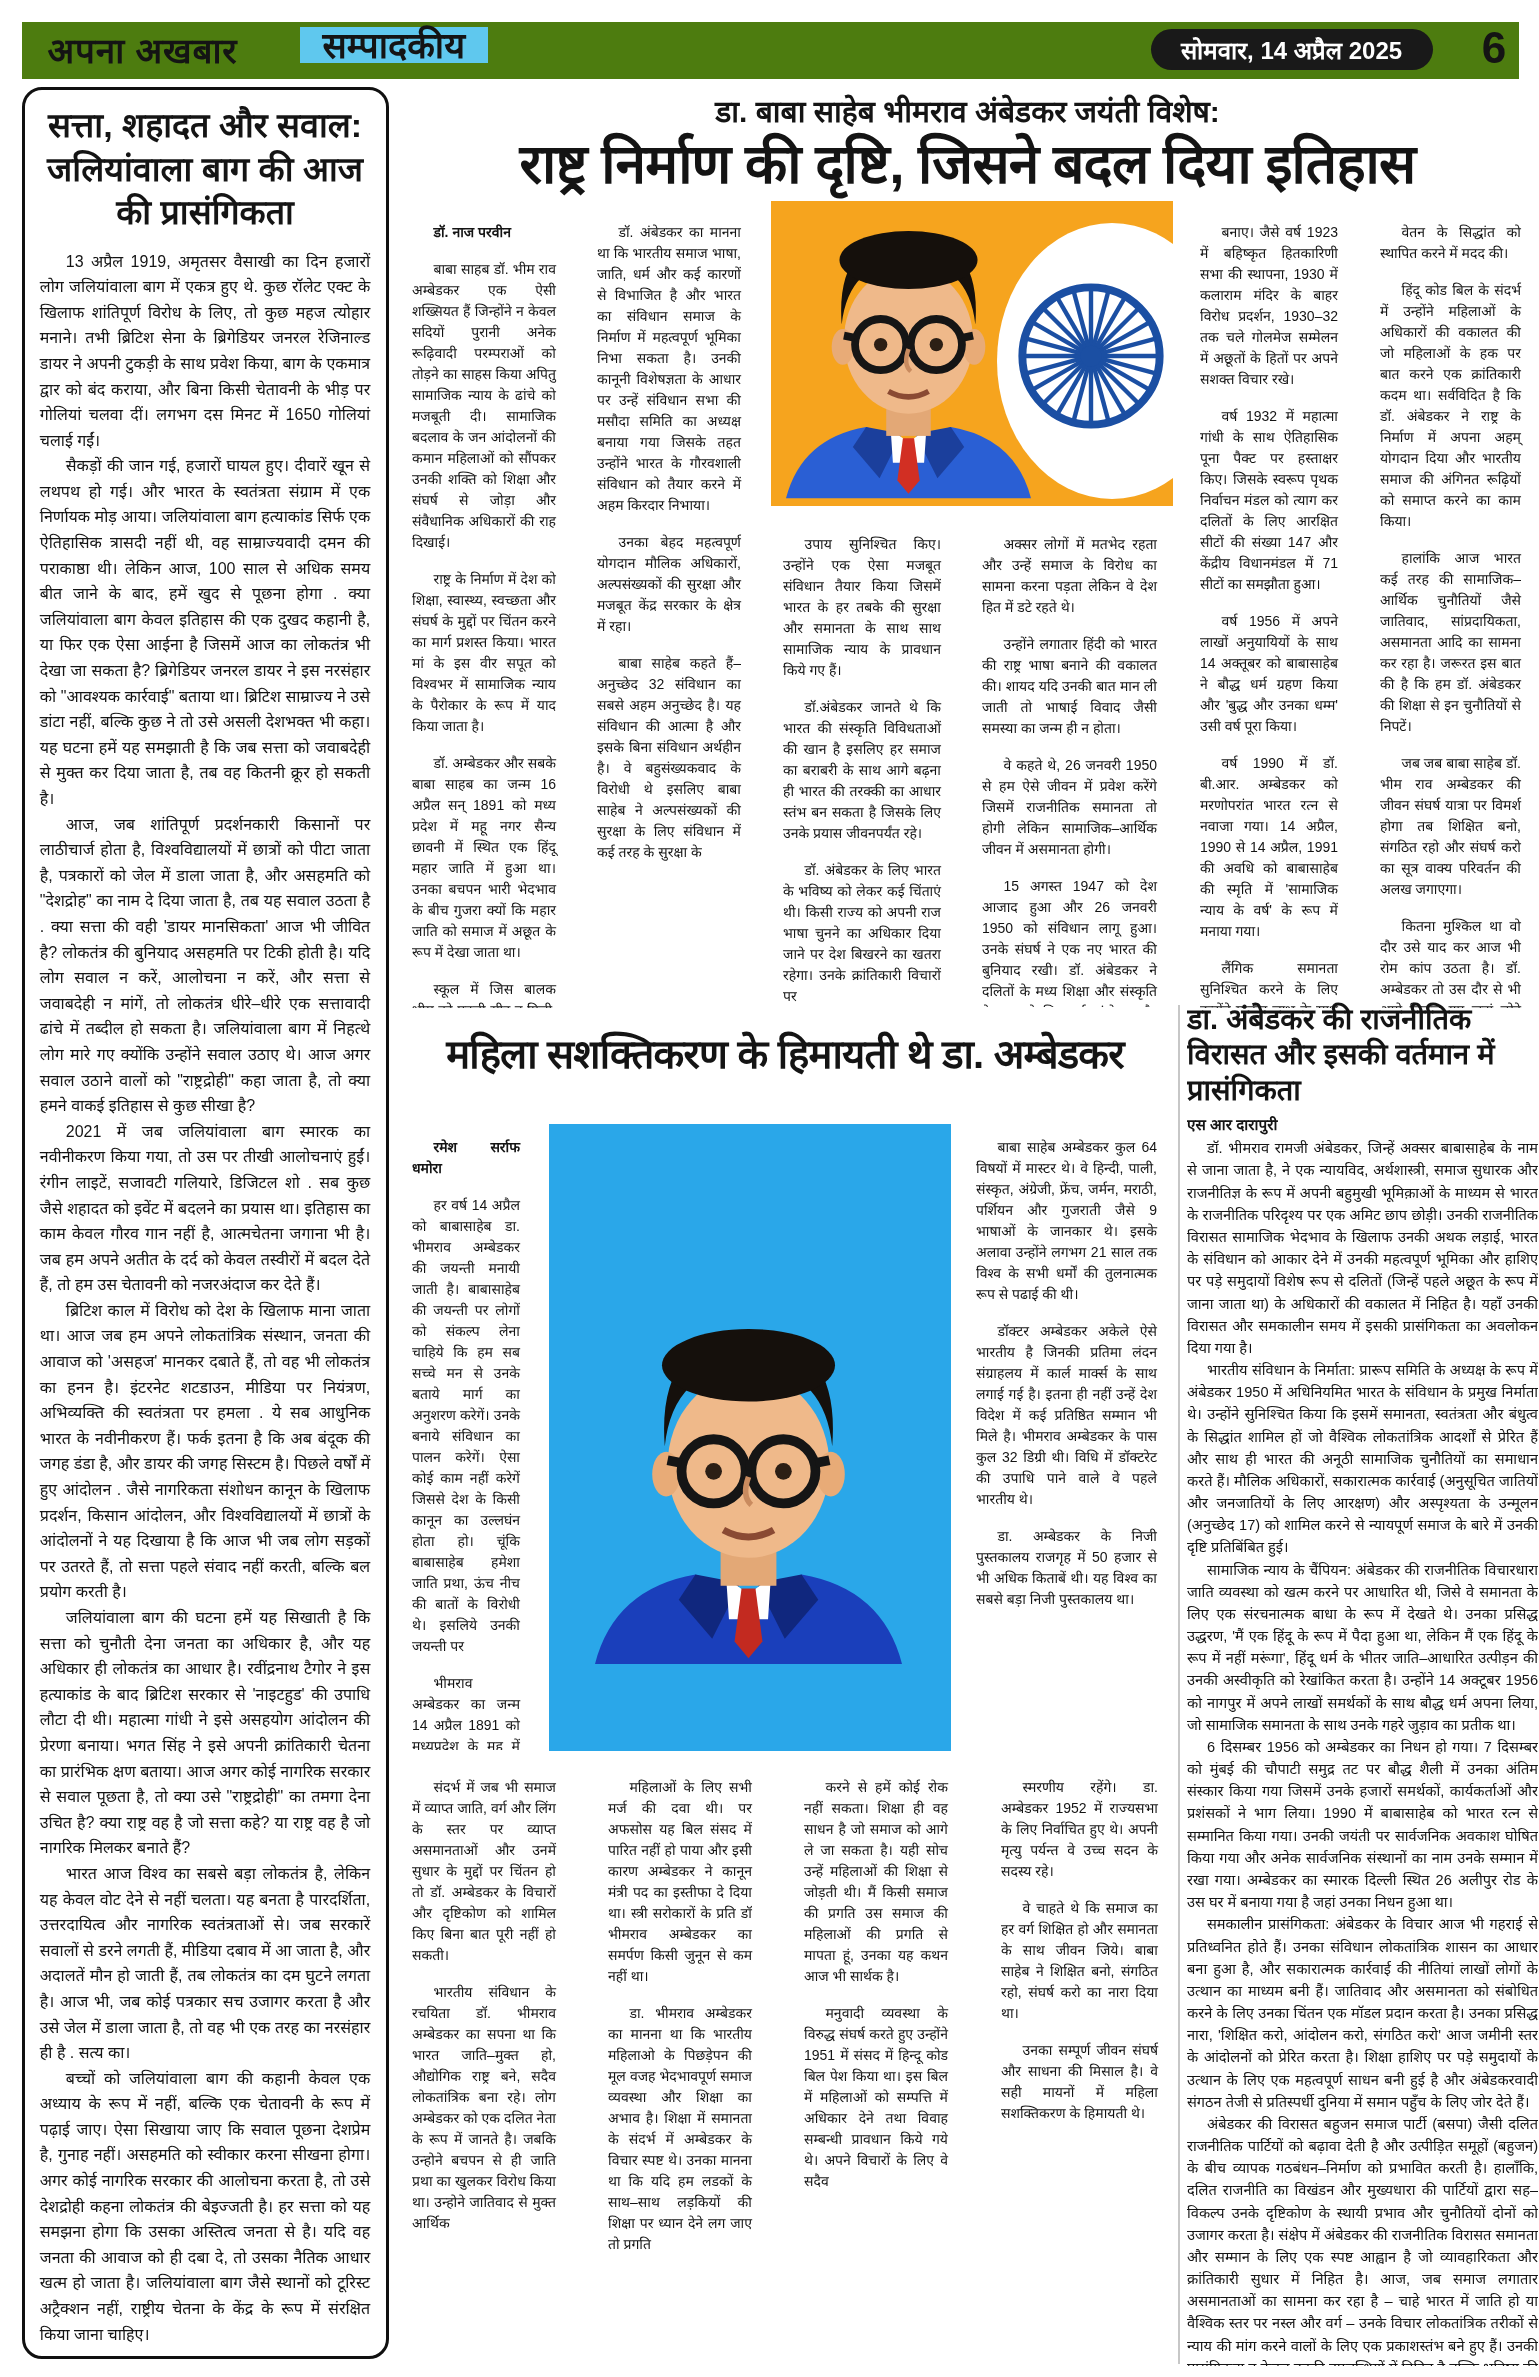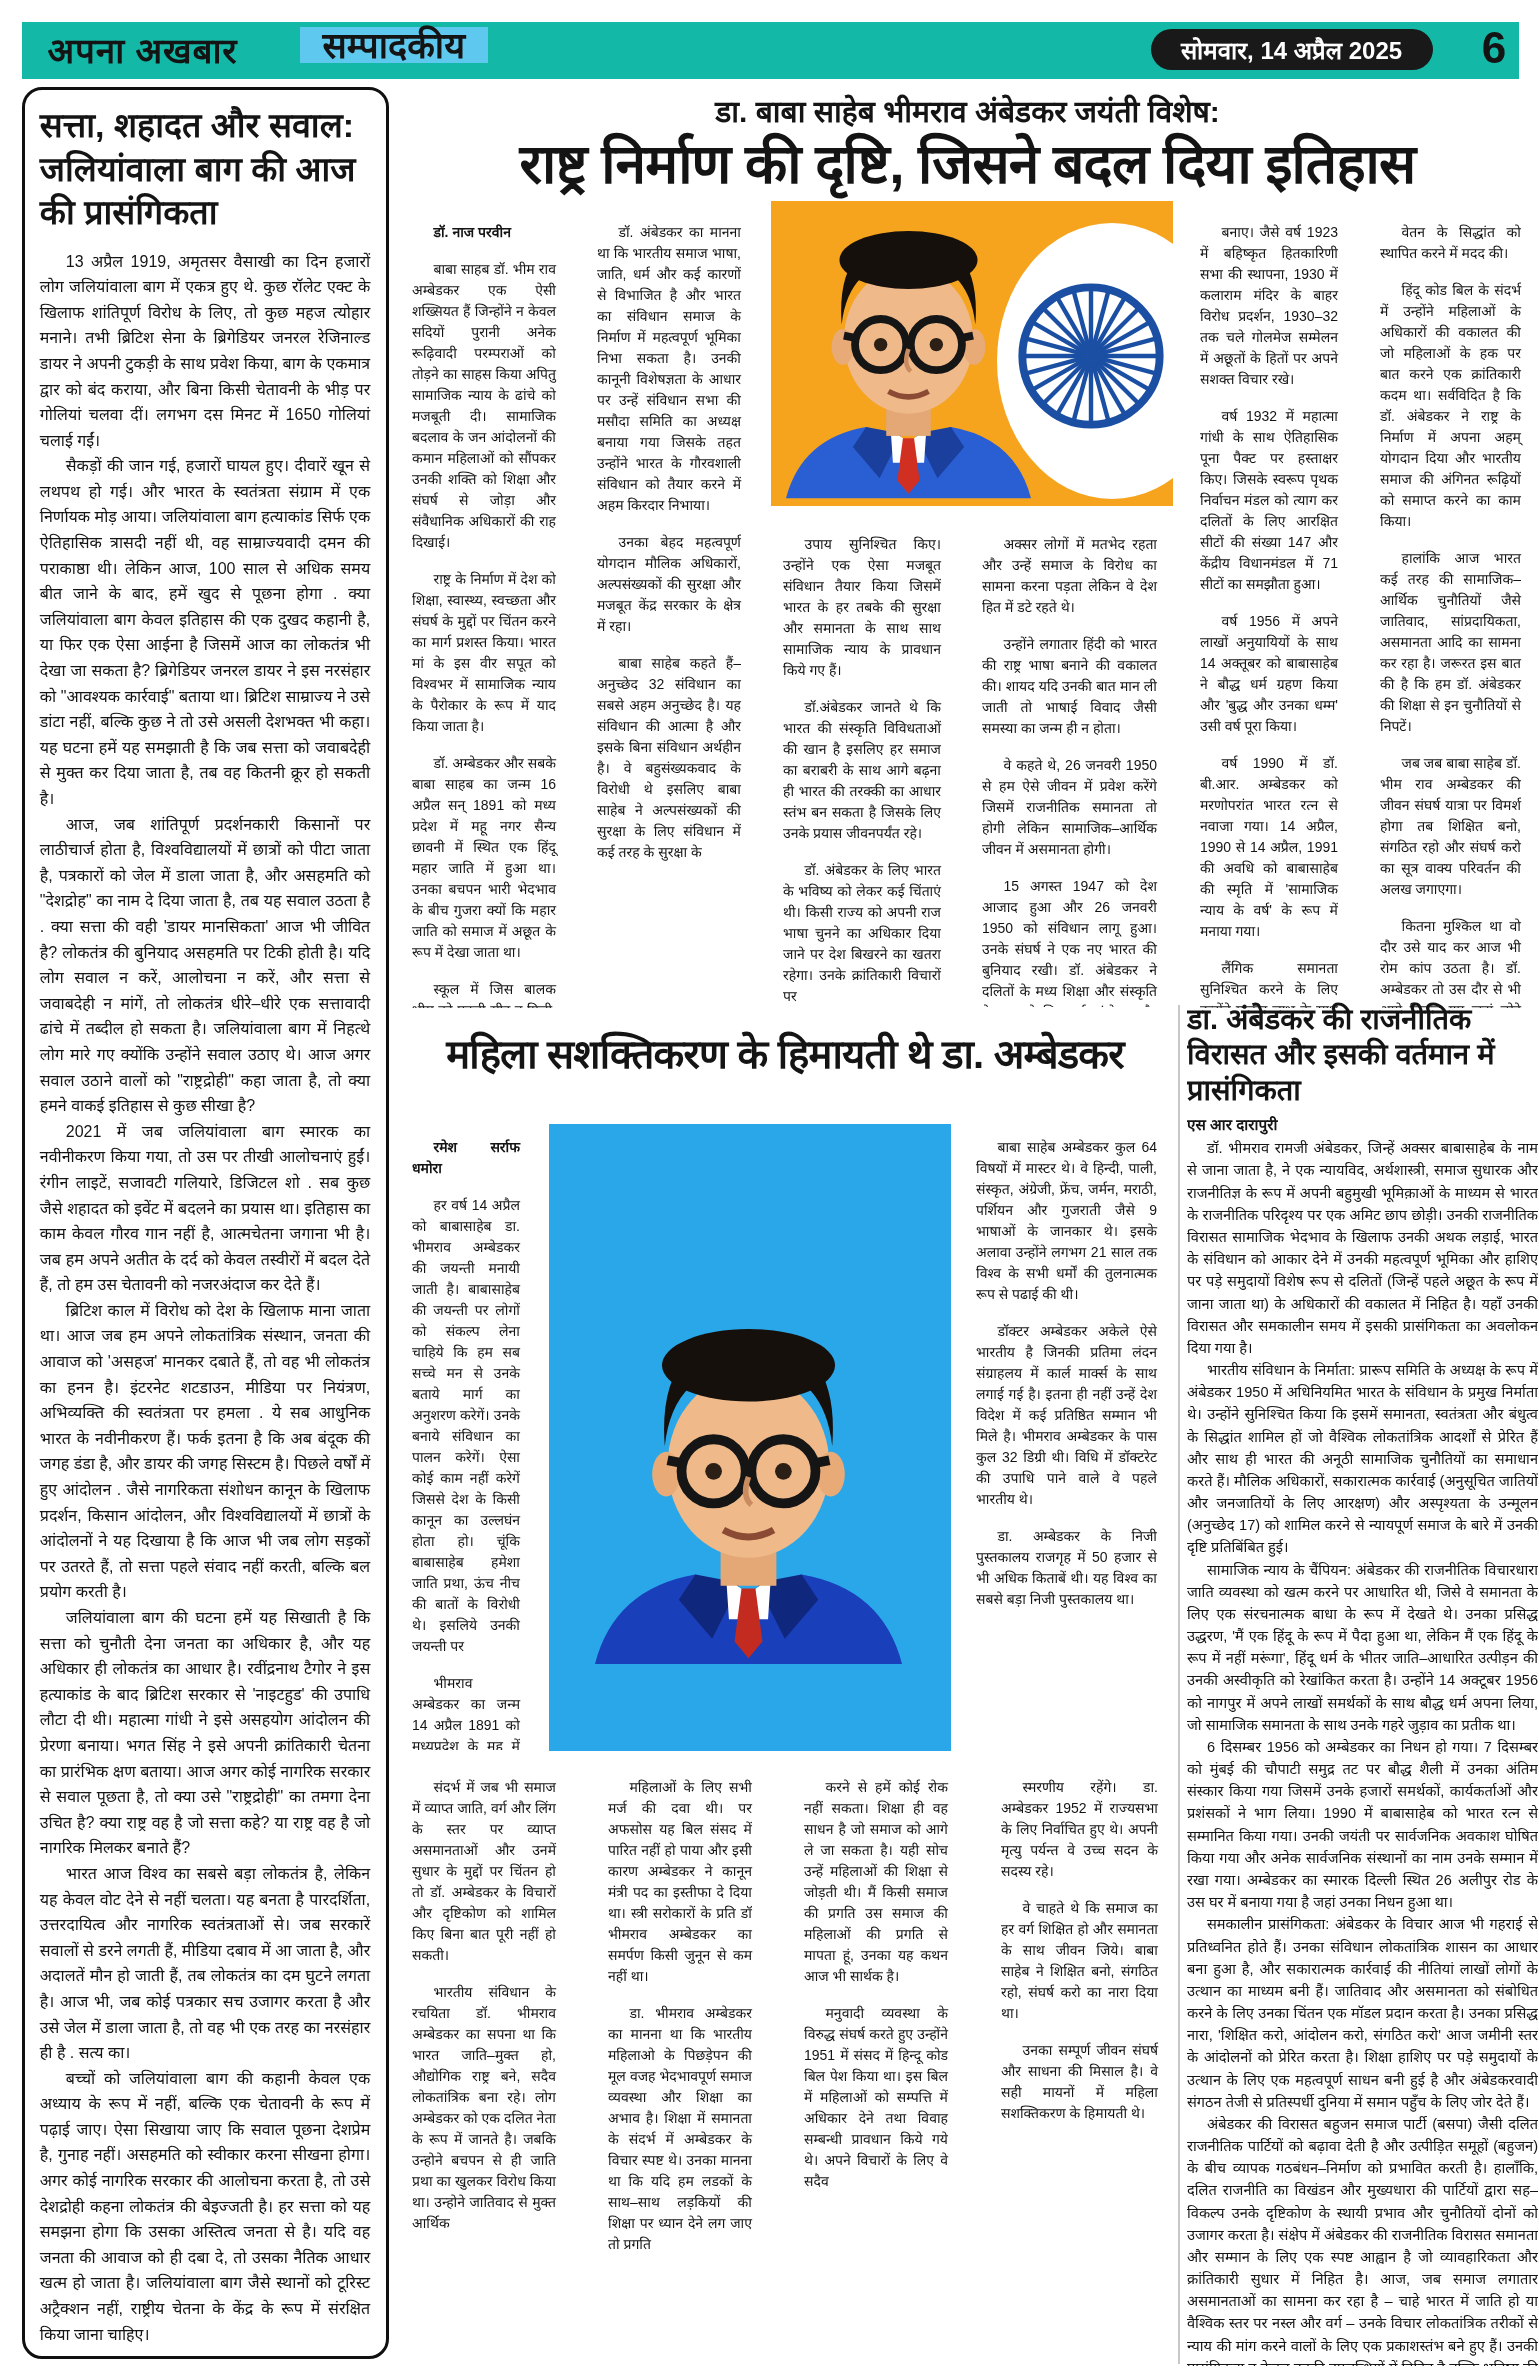--- a/index.html
+++ b/index.html
@@ -1,30 +1,30 @@
 <!DOCTYPE html>
 <html style="font-size:12.3px"><head>
 <meta charset="utf-8">
 <style>
   html,body{margin:0;padding:0;background:#ffffff;}
   .page{position:relative;width:1540px;height:2377px;background:#ffffff;overflow:hidden;
         font-family:"Liberation Sans","DejaVu Sans",sans-serif;color:#141414;}
   
-  .topbar{position:absolute;left:21.5px;top:21.5px;width:1497px;height:57px;background:#14b8a6;}
+  .topbar{position:absolute;left:21.5px;top:21.5px;width:1497px;height:57px;background:#4d7c0f;}
   .paper-name{position:absolute;left:26px;top:4.6px;font-size:35px;font-weight:800;letter-spacing:0.8px;}
   .section-tab{position:absolute;left:278px;top:5.4px;height:36px;padding:0 23px;background:#5fc8ee;
                display:flex;align-items:center;font-size:36px;font-weight:800;}
   .date-pill{position:absolute;left:1129px;top:7.7px;width:282px;height:41px;background:#191919;color:#fff;
              border-radius:21.5px;display:flex;align-items:center;justify-content:center;
              font-size:24px;font-weight:700;}
   .page-num{position:absolute;right:12.3px;top:1.5px;font-size:44px;font-weight:800;}
   
   .left-box{position:absolute;left:21.5px;top:87px;width:367px;height:2272px;border:3.8px solid #101010;
             border-radius:20px;padding:14px 15.3px;box-sizing:border-box;overflow:hidden;}
-  .left-box h2{margin:0 0 14px;font-size:34px;line-height:1.28;font-weight:800;text-align:left;}
+  .left-box h2{margin:0 0 14px;font-size:34px;line-height:1.28;font-weight:800;text-align:center;}
   .left-box p{margin:0;font-size:16px;line-height:1.6;text-align:justify;text-indent:26px;}
   
   .kicker{position:absolute;left:396px;top:90px;width:1143px;text-align:center;
           font-size:30px;font-weight:800;}
   .main-headline{position:absolute;left:396px;top:124px;width:1143px;text-align:center;
                  font-size:55px;font-weight:800;letter-spacing:-0.8px;white-space:nowrap;}
   .ncol{position:absolute;overflow:hidden;font-size:14px;line-height:1.5;text-align:justify;}
   .ncol p{margin:16px;text-indent:21.5px;}
   .byline{font-weight:700;text-indent:21.5px;margin:0 0 1.5px;}
   .c1{left:396px;top:206px;width:176px;height:802px;}

